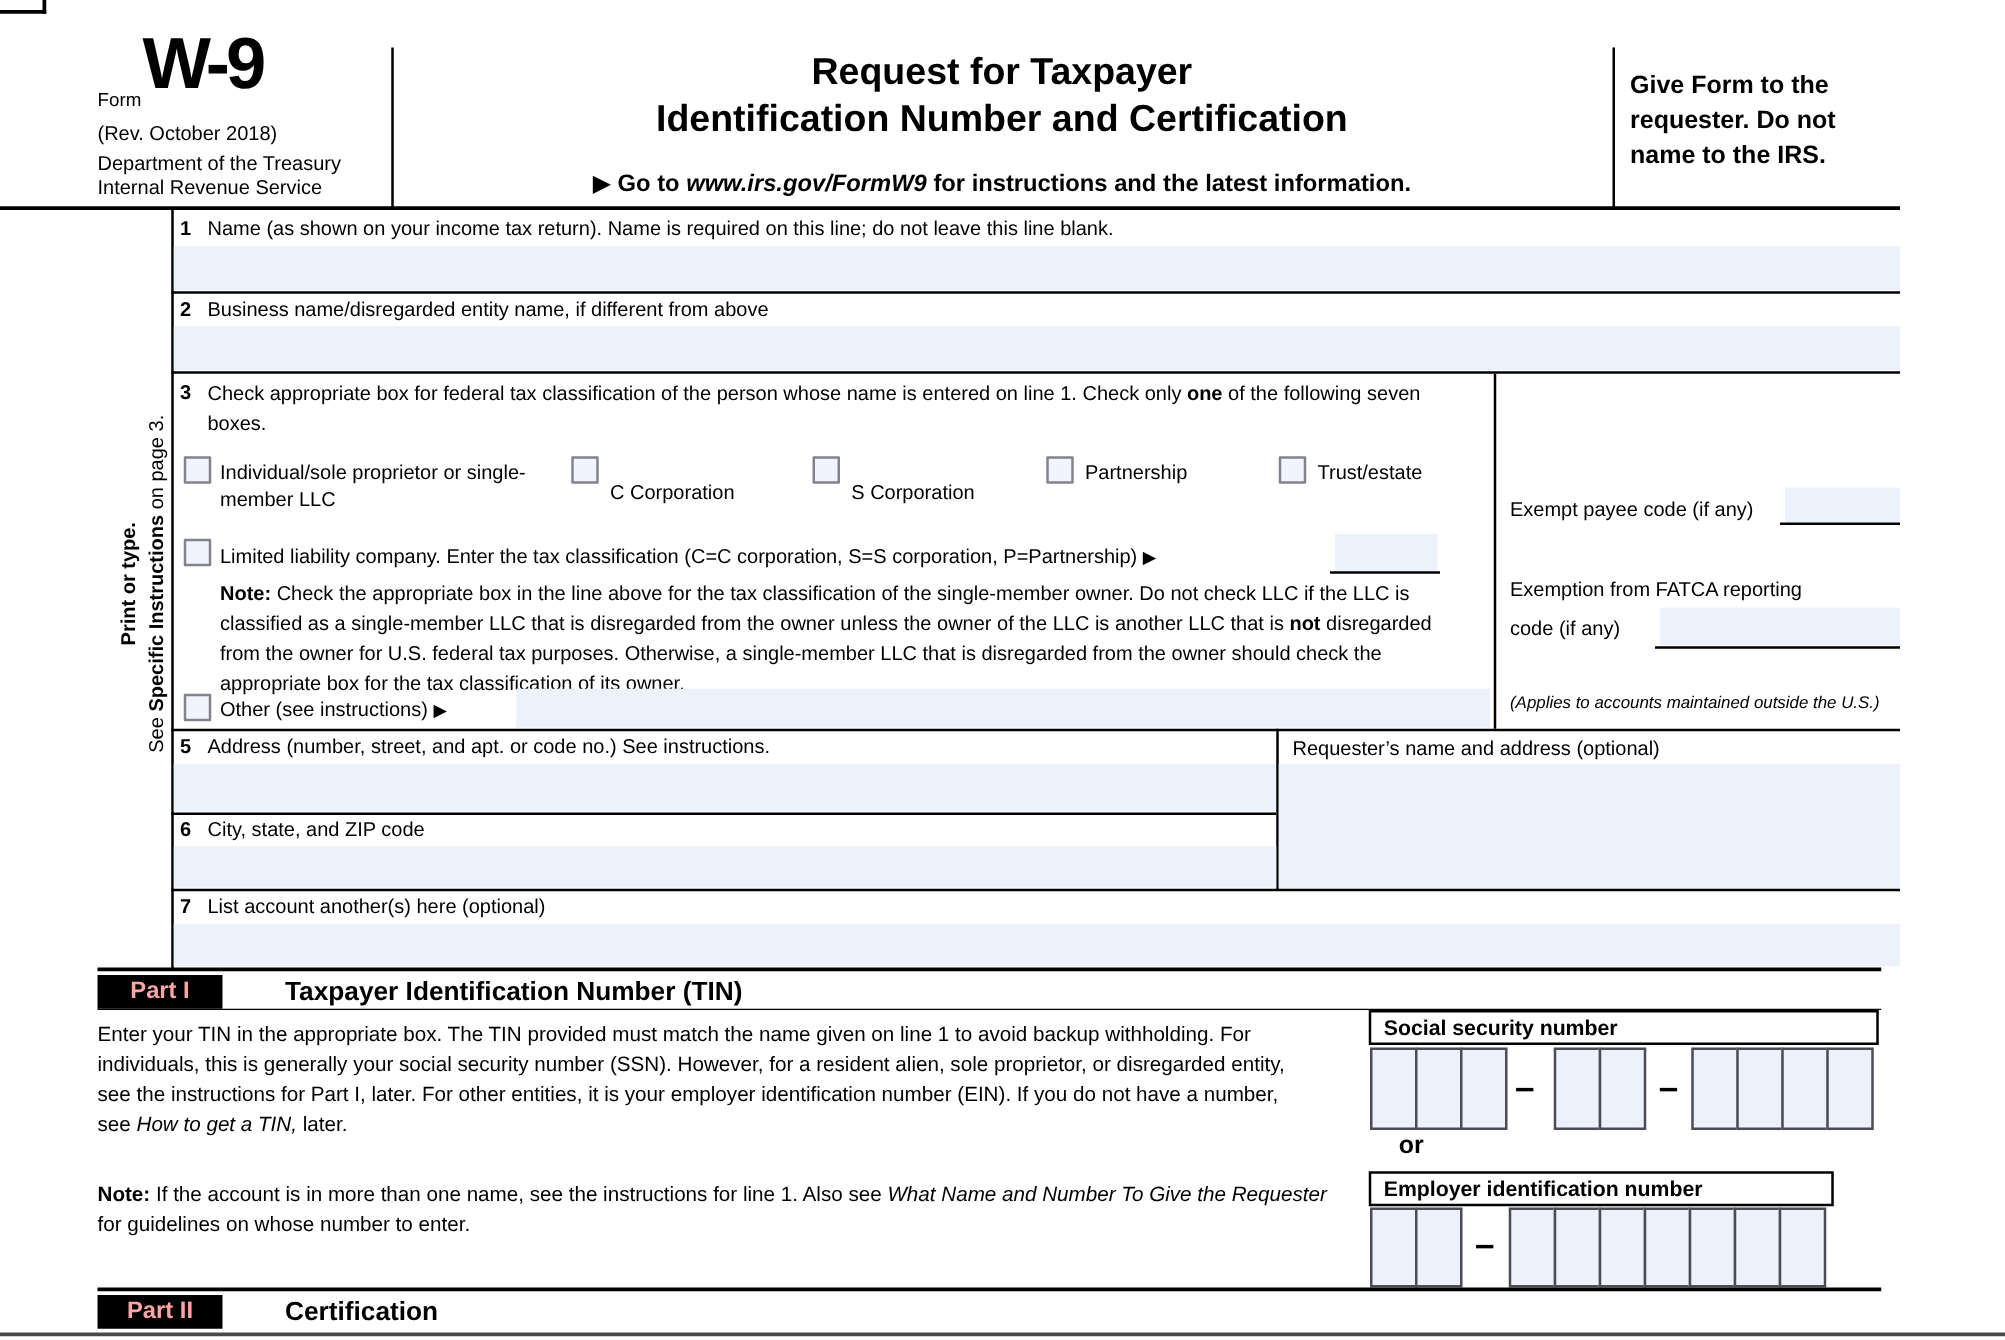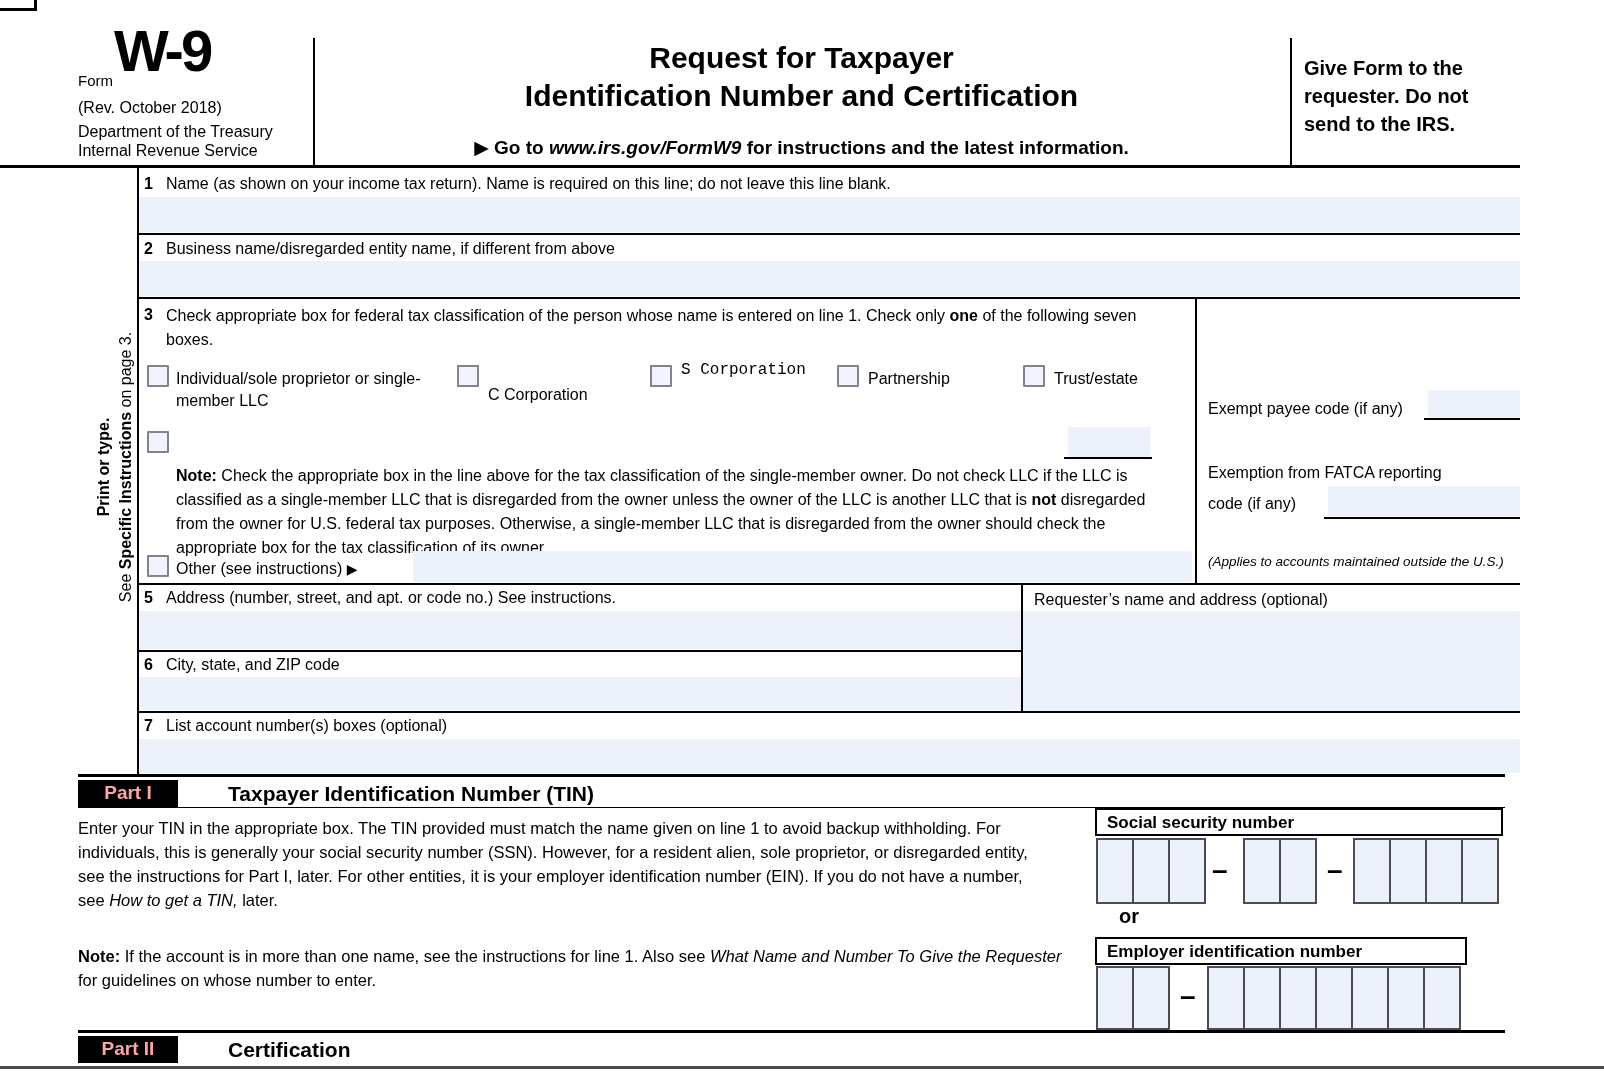--- a/index.html
+++ b/index.html
@@ -50,21 +50,21 @@
   <div class="vl" style="left:313px;top:38px;height:129px;"></div>
 
   <div class="title-c" style="left:313px;top:40px;width:977px;font-size:30px;line-height:36px;">Request for Taxpayer</div>
   <div class="title-c" style="left:313px;top:78px;width:977px;font-size:30px;line-height:36px;">Identification Number and Certification</div>
 
   <div class="title-c" style="left:313px;top:136px;width:977px;font-size:19px;">
     <span>▶</span><span> Go to </span><span class="i">www.irs.gov/FormW9</span><span> for instructions and the latest information.</span>
   </div>
 
   <div class="vl" style="left:1290px;top:38px;height:129px;"></div>
-  <div class="t b" style="left:1304px;top:54px;width:200px;font-size:20px;line-height:28px;">Give Form to the requester. Do not send to the IRS.</div>
+  <div class="t b" style="left:1304px;top:54px;width:200px;font-size:20px;line-height:28px;">Give Form to the requester. Do not name to the IRS.</div>
 
   <div class="hl" style="left:0;top:165px;width:1520px;height:3px;"></div>
 
   <div class="sidebar-rot">
     <div class="b">Print or type.</div>
     <div><span>See </span><span class="b">Specific Instructions</span><span> on page 3.</span></div>
   </div>
 
   <div class="vl" style="left:137px;top:168px;height:607px;"></div>
 
@@ -81,27 +81,28 @@
   <span class="t num" style="left:144px;top:304px;">3</span>
   <div class="t" style="left:166px;top:304px;width:1012px;line-height:24px;">
     <span>Check appropriate box for federal tax classification of the person whose name is entered on line 1. Check only </span><span class="b">one</span><span> of the following seven boxes.</span>
   </div>
 
   <div class="cb" style="left:147px;top:365px;"></div>
   <div class="t" style="left:176px;top:368px;width:258px;line-height:22px;">Individual/sole proprietor or single-member LLC</div>
   <div class="cb" style="left:457px;top:365px;"></div>
   <span class="t" style="left:488px;top:368px;margin-top:16px;">C Corporation</span>
   <div class="cb" style="left:650px;top:365px;"></div>
-  <span class="t" style="left:681px;top:360px;font-family:Liberation Mono, monospace;">S Corporation</span>
+  <span class="t" style="left:681px;top:384px;">S Corporation</span>
   <div class="cb" style="left:837px;top:365px;"></div>
   <span class="t" style="left:868px;top:368px;">Partnership</span>
   <div class="cb" style="left:1023px;top:365px;"></div>
   <span class="t" style="left:1054px;top:368px;">Trust/estate</span>
 
   <div class="cb" style="left:147px;top:431px;"></div>
+  <span class="t" style="left:176px;top:435px;"><span>Limited liability company. Enter the tax classification (C=C corporation, S=S corporation, P=Partnership) </span><span class="arrow">▶</span></span>
   <div class="field" style="left:1068px;top:427px;width:82px;height:30px;"></div>
   <div class="ul" style="left:1064px;top:457px;width:88px;"></div>
 
   <div class="t" style="left:176px;top:464px;width:1000px;line-height:24px;">
     <span class="b">Note:</span><span> Check the appropriate box in the line above for the tax classification of the single-member owner.  Do not check LLC if the LLC is classified as a single-member LLC that is disregarded from the owner unless the owner of the LLC is another LLC that is </span><span class="b">not</span><span> disregarded from the owner for U.S. federal tax purposes. Otherwise, a single-member LLC that is disregarded from the owner should check the appropriate box for the tax classification of its owner.</span>
   </div>
 
   <div class="cb" style="left:147px;top:555px;"></div>
   <span class="t" style="left:176px;top:558px;"><span>Other (see instructions) </span><span class="arrow">▶</span></span>
   <div class="field" style="left:413px;top:551px;width:779px;height:31px;"></div>
@@ -128,21 +129,21 @@
   <div class="vl" style="left:1021px;top:583px;height:129px;"></div>
   <span class="t" style="left:1034px;top:589px;">Requester’s name and address (optional)</span>
   <div class="field" style="left:1023px;top:611px;width:497px;height:100px;"></div>
 
   <span class="t num" style="left:144px;top:654px;">6</span>
   <span class="t" style="left:166px;top:654px;">City, state, and ZIP code</span>
   <div class="field" style="left:139px;top:677px;width:882px;height:33px;"></div>
   <div class="hl" style="left:137px;top:711px;width:1383px;"></div>
 
   <span class="t num" style="left:144px;top:715px;">7</span>
-  <span class="t" style="left:166px;top:715px;">List account number(s) boxes (optional)</span>
+  <span class="t" style="left:166px;top:715px;">List account another(s) here (optional)</span>
   <div class="field" style="left:139px;top:739px;width:1381px;height:34px;"></div>
 
   <div class="hl" style="left:78px;top:774px;width:1427px;height:3px;"></div>
   <div class="badge" style="left:78px;top:780px;">Part I</div>
   <span class="ptitle" style="left:228px;top:780px;">Taxpayer Identification Number (TIN)</span>
   <div class="hl" style="left:78px;top:807px;width:1427px;height:1px;"></div>
 
   <div class="t" style="left:78px;top:816px;width:970px;font-size:16.5px;line-height:24px;">
     <span>Enter your TIN in the appropriate box. The TIN provided must match the name given on line 1 to avoid backup withholding. For individuals, this is generally your social security number (SSN). However, for a resident alien, sole proprietor, or disregarded entity, see the instructions for Part I, later. For other entities, it is your employer identification number (EIN). If you do not have a number, see </span><span class="i">How to get a TIN,</span><span> later.</span>
   </div>

